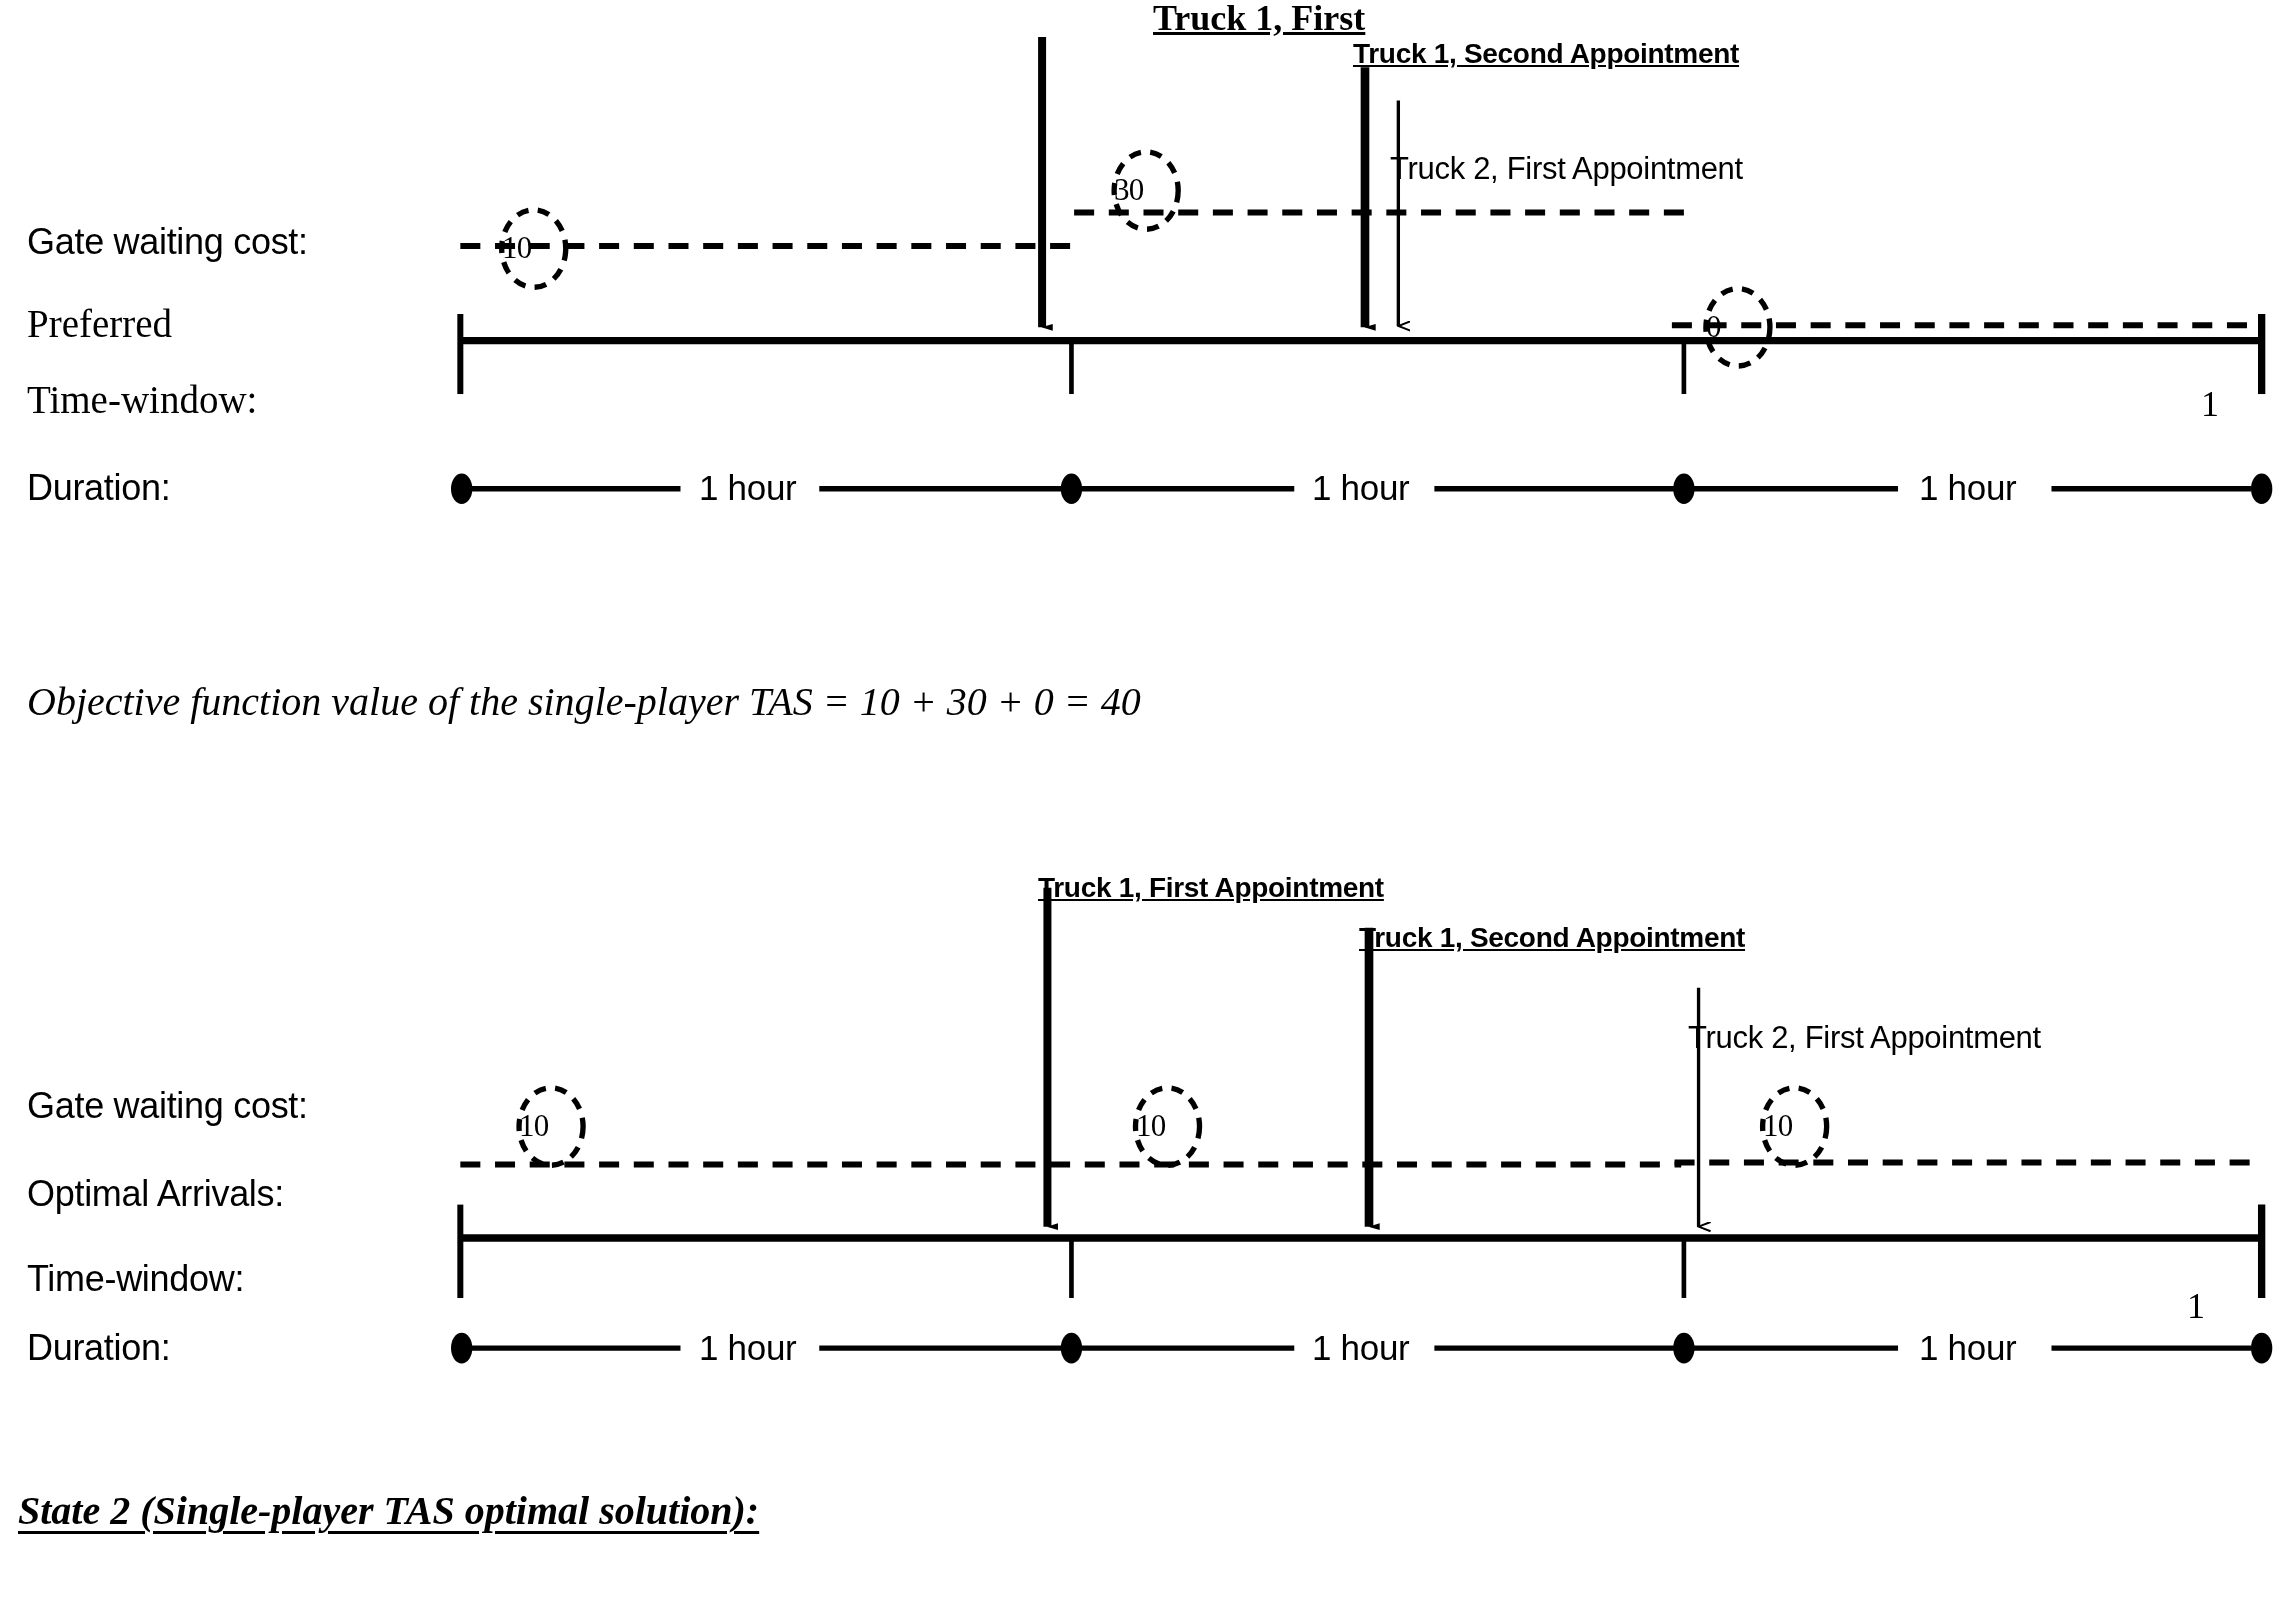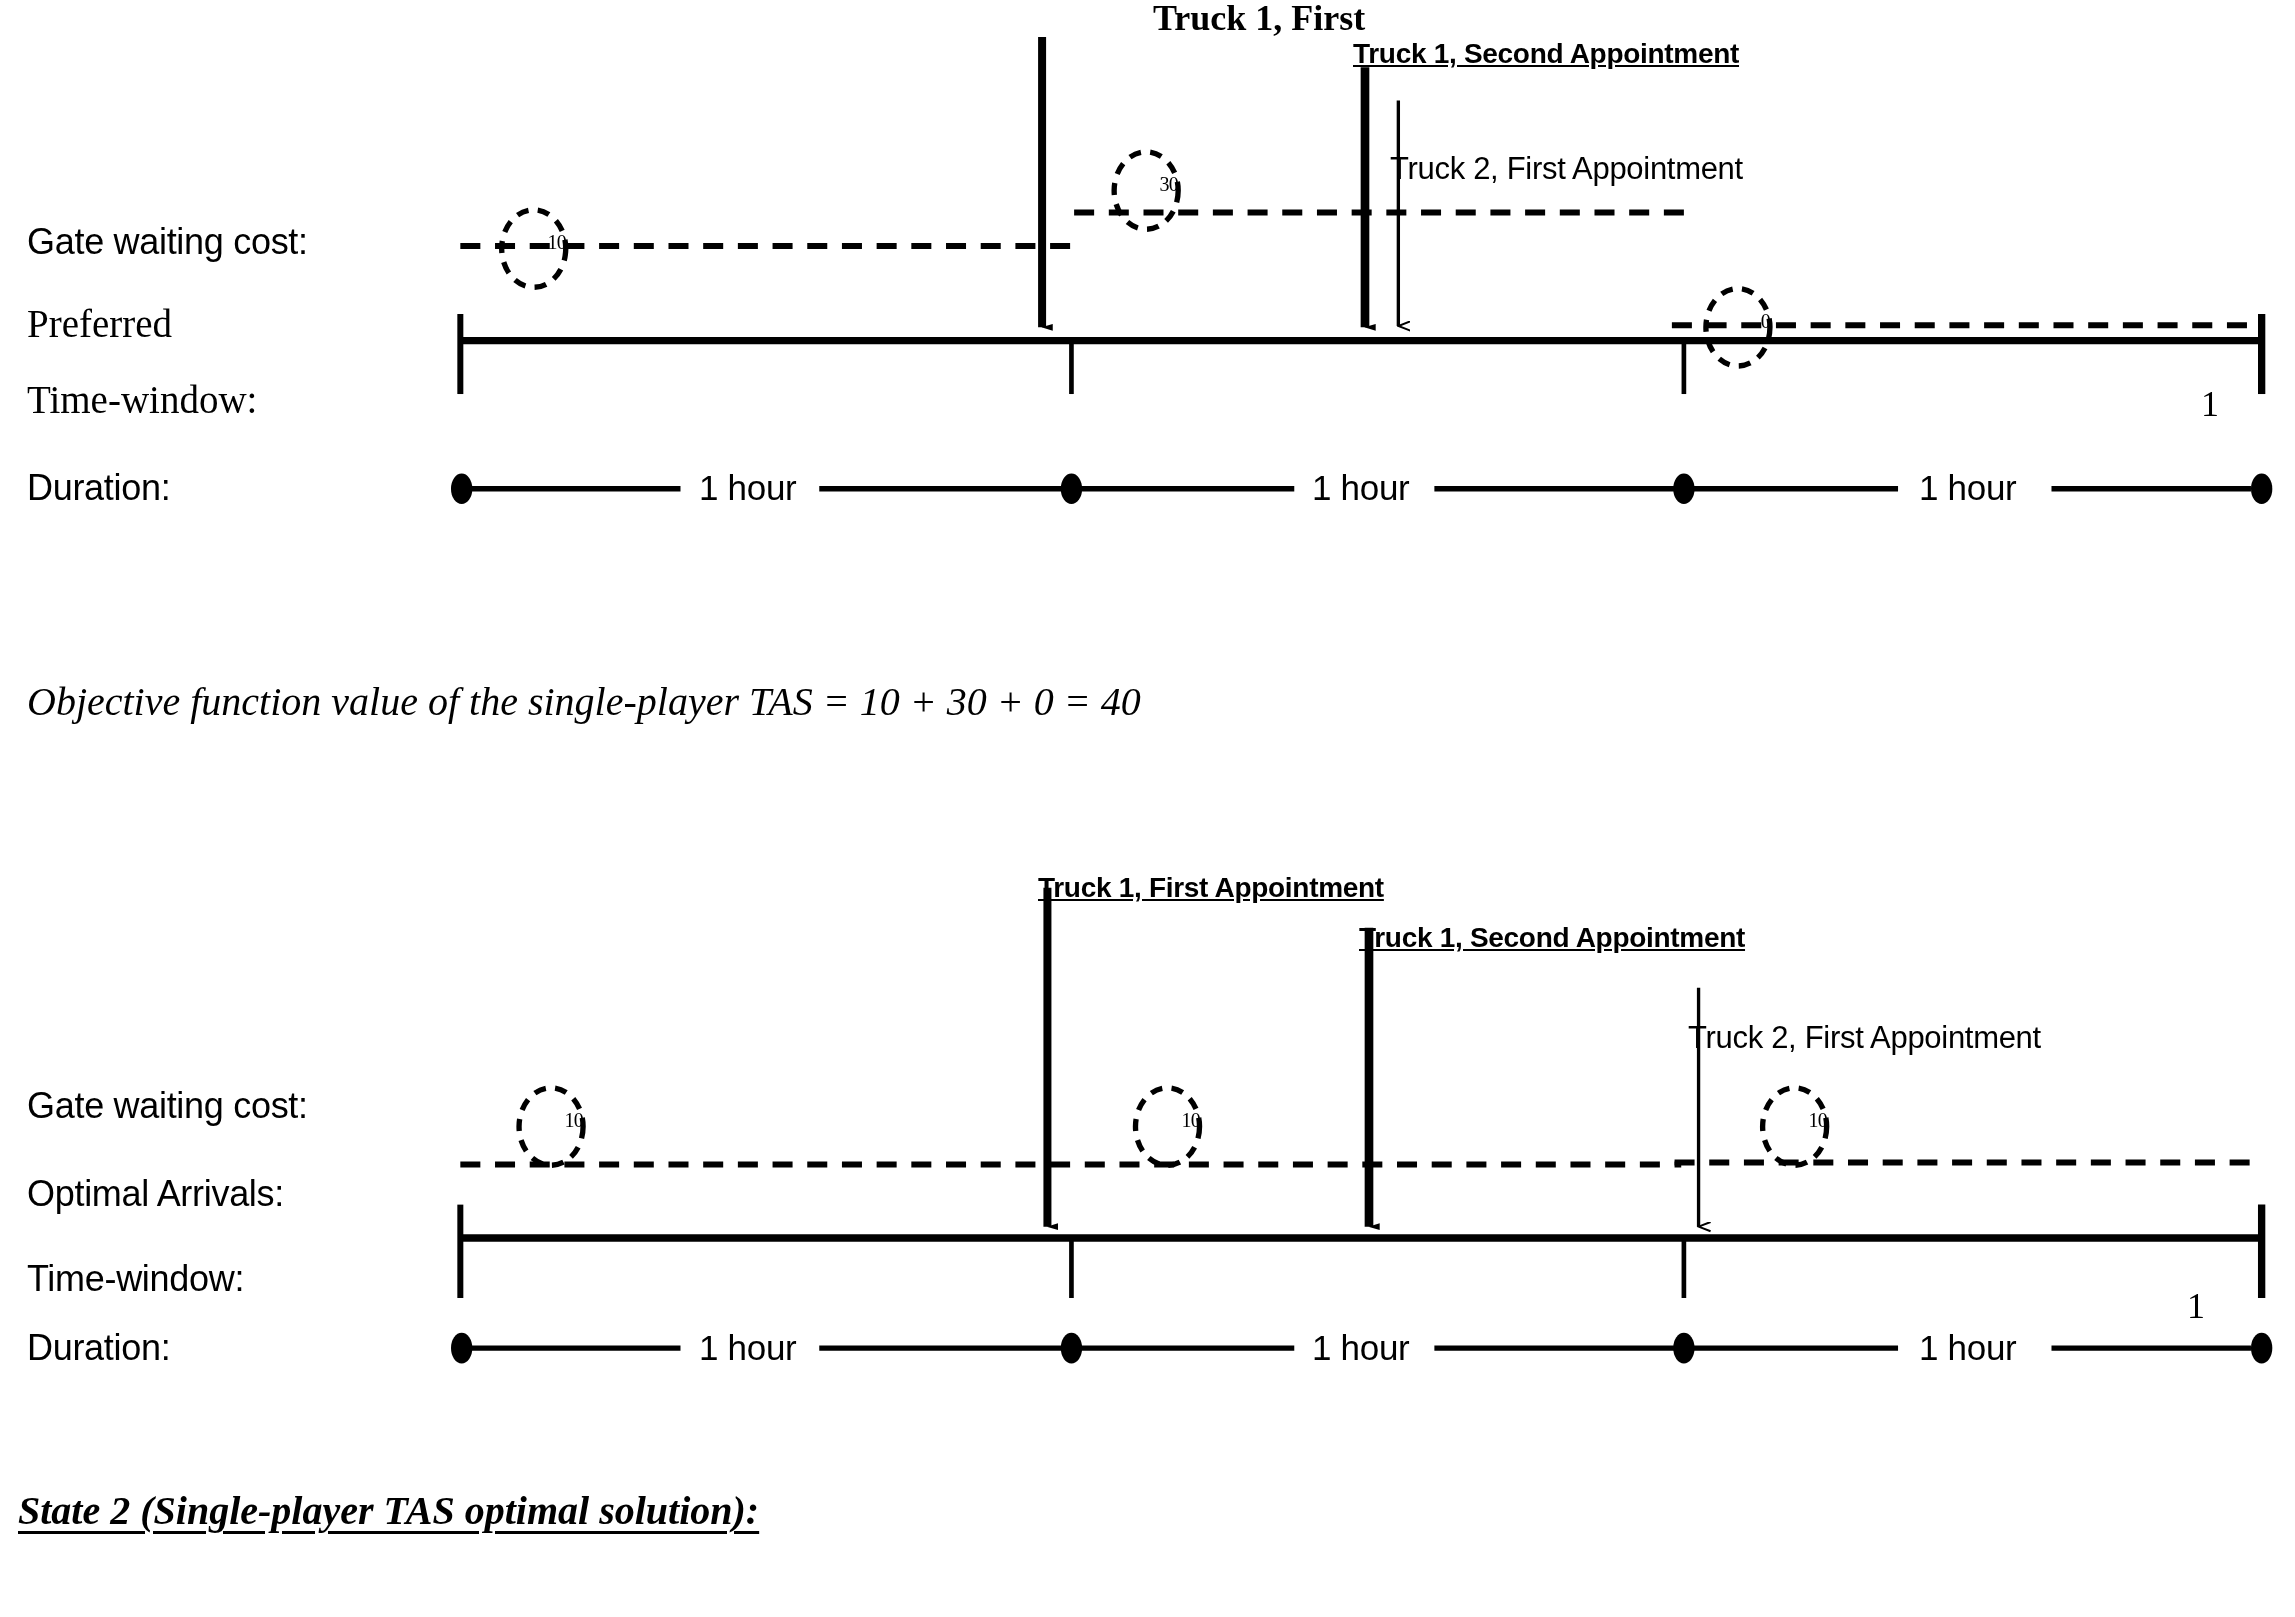--- a/index.html
+++ b/index.html
@@ -50,33 +50,34 @@
   }
   .truck-label-bold {
     font-size: 28px;
     font-weight: bold;
     letter-spacing: -0.3px;
     text-decoration: underline;
   }
   .truck-label-serif-bold {
     font-size: 36px;
     font-weight: bold;
+    text-decoration: underline;
   }
   .truck-label-plain {
     font-size: 31px;
     letter-spacing: -0.3px;
     margin-top: 40px;
   }
   .hour-label {
     font-size: 35px;
     letter-spacing: -0.3px;
   }
   .circle-num {
-    font-size: 20px;
-    text-align: right;
+    font-size: 31px;
+    text-align: left;
     letter-spacing: -0.7px;
     font-family: Liberation Serif, serif;
   }
   .tick-num {
     font-size: 36px;
   }
   .state-head {
     font-size: 40px;
     font-style: italic;
     font-weight: bold;

